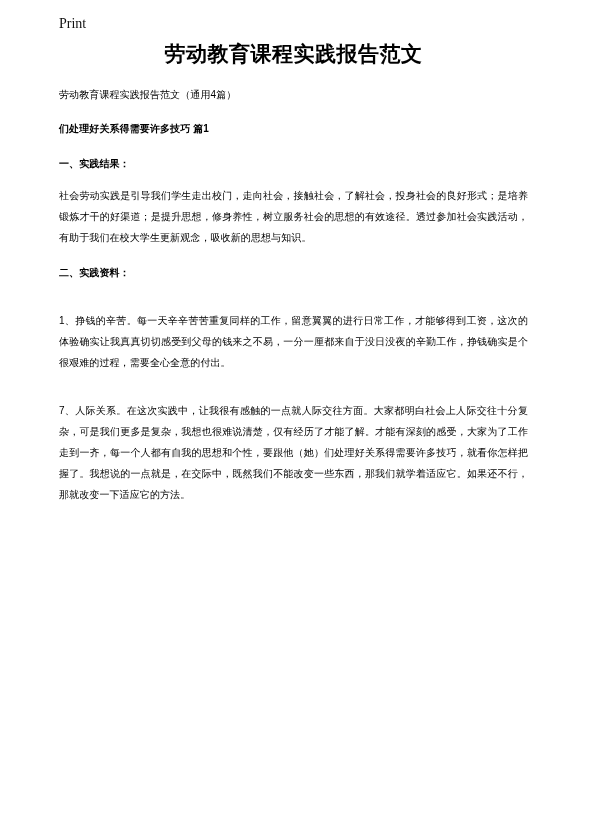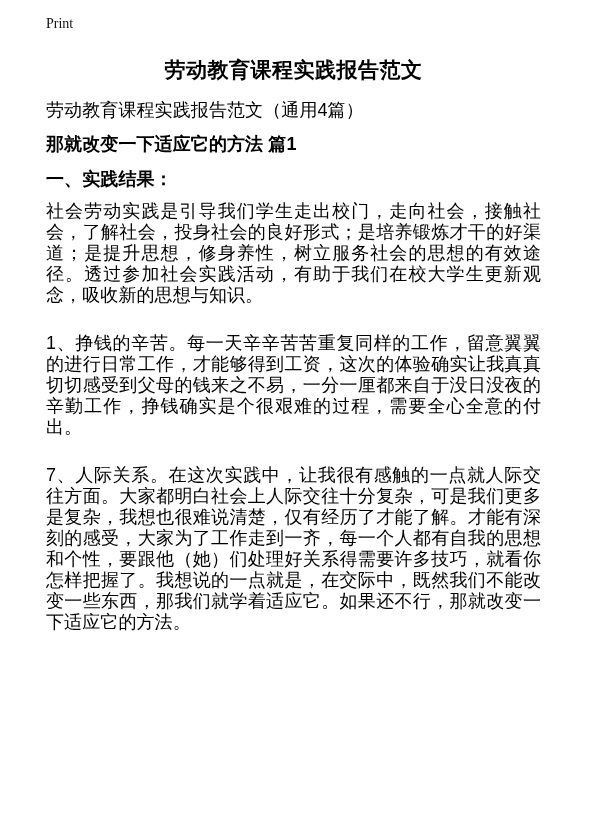--- a/index.html
+++ b/index.html
@@ -12,42 +12,42 @@
     height: 828px;
     font-family: "Liberation Sans", "DejaVu Sans", sans-serif;
     color: #000000;
     overflow: hidden;
   }
   .page {
     position: relative;
     width: 587px;
     height: 828px;
     box-sizing: border-box;
-    padding: 0 46px;
+    padding: 0 59px;
   }
   .print-label {
     font-family: "Liberation Serif", "DejaVu Serif", serif;
     font-size: 14px;
     line-height: 16px;
     padding-top: 16px;
     padding-bottom: 2px;
     color: #111;
   }
   .doc-title {
     text-align: center;
     font-size: 21px;
     font-weight: bold;
     letter-spacing: 0.5px;
-    margin-top: 22px;
+    margin-top: 6px;
     margin-bottom: 16px;
     color: #000;
   }
   p {
     margin: 0 0 11px 0;
-    font-size: 18px;
+    font-size: 10px;
     line-height: 21px;
     text-align: justify;
     letter-spacing: 0.1px;
   }
   p.lead {
     margin-bottom: 13px;
   }
   p.bold {
     font-weight: bold;
   }
@@ -65,23 +65,24 @@
 <body>
 
 <div class="page">
 
   <div class="print-label">Print</div>
 
   <h1 class="doc-title">劳动教育课程实践报告范文</h1>
 
   <p class="lead">劳动教育课程实践报告范文（通用4篇）</p>
 
-  <p class="bold">那就改变一下适应它的方法 篇1</p>
+  <p class="bold">们处理好关系得需要许多技巧 篇1</p>
 
   <p class="heading">一、实践结果：</p>
   <p>社会劳动实践是引导我们学生走出校门，走向社会，接触社会，了解社会，投身社会的良好形式；是培养锻炼才干的好渠道；是提升思想，修身养性，树立服务社会的思想的有效途径。透过参加社会实践活动，有助于我们在校大学生更新观念，吸收新的思想与知识。</p>
 
+  <p class="heading">二、实践资料：</p>
 
 
   <p class="sub">1、挣钱的辛苦。每一天辛辛苦苦重复同样的工作，留意翼翼的进行日常工作，才能够得到工资，这次的体验确实让我真真切切感受到父母的钱来之不易，一分一厘都来自于没日没夜的辛勤工作，挣钱确实是个很艰难的过程，需要全心全意的付出。</p>
   <p class="sub">7、人际关系。在这次实践中，让我很有感触的一点就人际交往方面。大家都明白社会上人际交往十分复杂，可是我们更多是复杂，我想也很难说清楚，仅有经历了才能了解。才能有深刻的感受，大家为了工作走到一齐，每一个人都有自我的思想和个性，要跟他（她）们处理好关系得需要许多技巧，就看你怎样把握了。我想说的一点就是，在交际中，既然我们不能改变一些东西，那我们就学着适应它。如果还不行，那就改变一下适应它的方法。</p>
 
 </div>
 
 </body></html>

